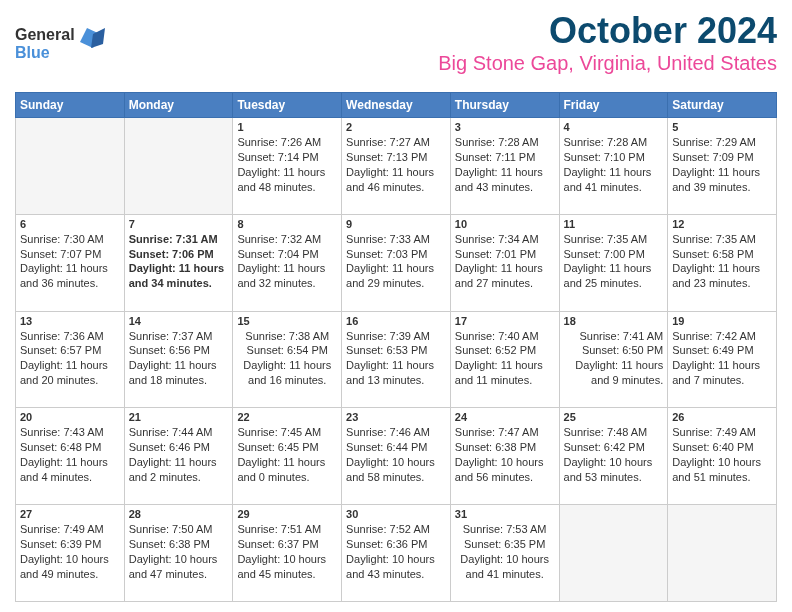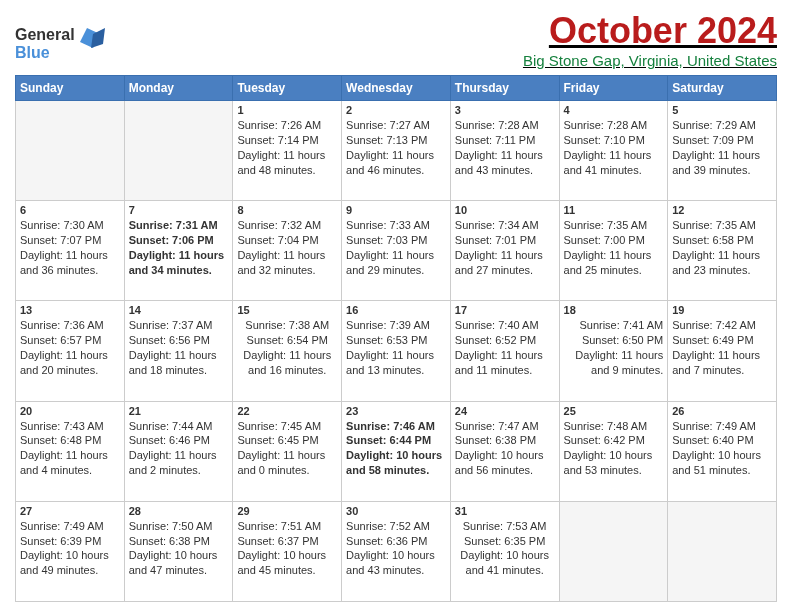--- a/index.html
+++ b/index.html
@@ -13,47 +13,47 @@
     .page {
       width: 792px;
       height: 612px;
       padding: 10px 15px;
       display: flex;
       flex-direction: column;
     }
     .header {
       display: flex;
       justify-content: space-between;
-      align-items: flex-end;
+      align-items: center;
       margin-bottom: 6px;
-      text-decoration: underline;
     }
     .logo {
       display: flex;
       align-items: center;
       margin-top: 4px;
     }
     .title-area {
       text-align: right;
     }
     .month-title {
       font-size: 36px;
       font-weight: bold;
-      color: #b91c1c;
+      color: #0c4a6e;
     }
     .location {
-      font-size: 15px;
-      color: #15803d;
+      font-size: 20px;
+      color: #ec4899;
     }
     .calendar {
       flex: 1;
       border: 1px solid #ccc;
       border-collapse: collapse;
       width: 100%;
       table-layout: fixed;
+      margin-top: 11px;
     }
     .calendar th {
       background: #4a7fc1;
       color: #fff;
       font-size: 12px;
       font-weight: bold;
       padding: 5px 4px;
       text-align: left;
       border: 1px solid #3a6faf;
     }
@@ -253,21 +253,21 @@
 Daylight: 11 hours and 2 minutes.</div>
           </td>
           <td>
             <div class="day-num">22</div>
             <div class="cell-text" style="white-space: pre-line;">Sunrise: 7:45 AM
 Sunset: 6:45 PM
 Daylight: 11 hours and 0 minutes.</div>
           </td>
           <td>
             <div class="day-num">23</div>
-            <div class="cell-text" style="white-space: pre-line; font-weight: bold;">Sunrise: 7:46 AM
+            <div class="cell-text" style="white-space: pre-line;">Sunrise: 7:46 AM
 Sunset: 6:44 PM
 Daylight: 10 hours and 58 minutes.</div>
           </td>
           <td>
             <div class="day-num">24</div>
             <div class="cell-text" style="white-space: pre-line;">Sunrise: 7:47 AM
 Sunset: 6:38 PM
 Daylight: 10 hours and 56 minutes.</div>
           </td>
           <td>

